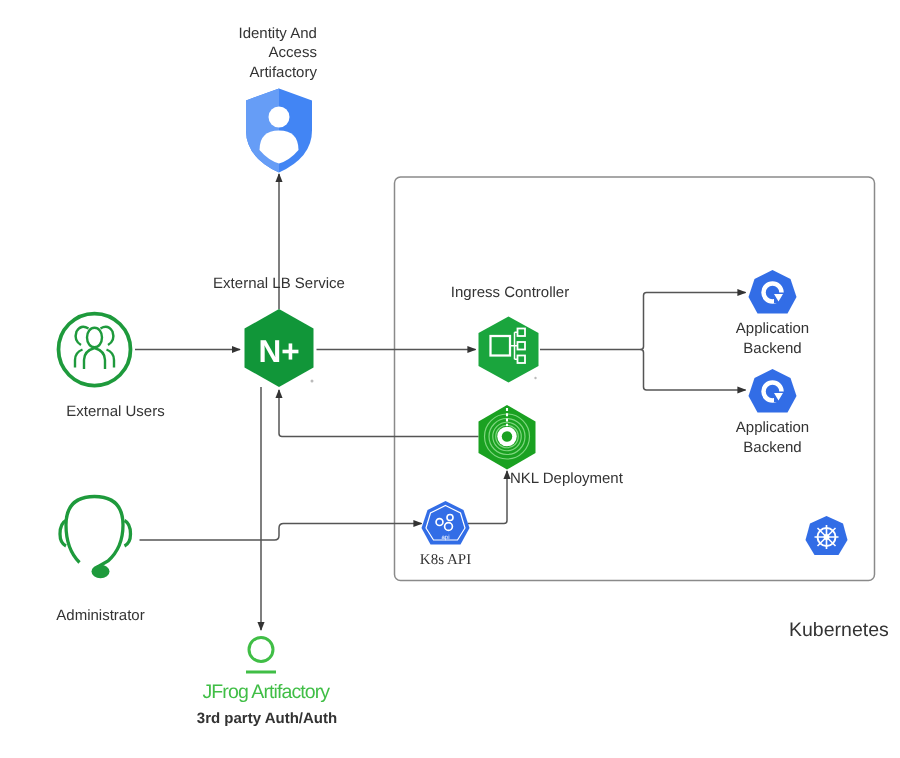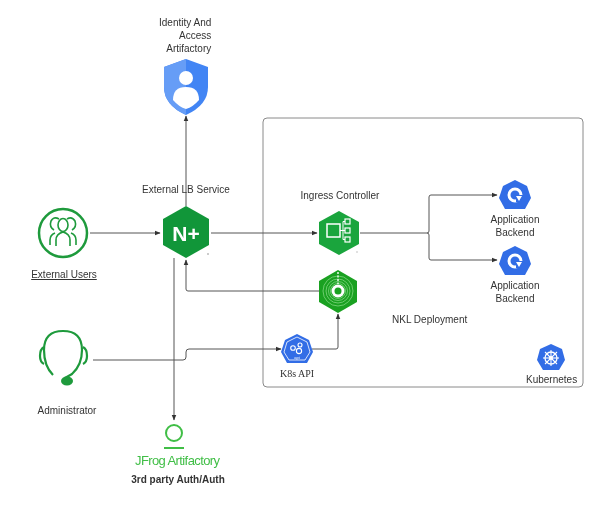--- a/index.html
+++ b/index.html
@@ -1,21 +1,21 @@
 <!DOCTYPE html>
 <html><head>
 <meta charset="utf-8">
 <style>
   html, body { margin:0; padding:0; background:#ffffff; }
   body { width:600px; height:505px; position:relative; overflow:hidden;
          font-family:"Liberation Sans", sans-serif; color:#333333; }
   svg#diagram { position:absolute; left:0; top:0; }
   .lbl { position:absolute; font-size:10px; color:#333333; text-align:center; line-height:13px; white-space:nowrap; }
   .lbl.left { text-align:right; }
-  .lbl.small { font-size:10px; }
+  .lbl.small { font-size:13px;margin-top:40px; }
   .jfrog { position:absolute; font-size:13px; font-weight:normal; color:#40be46;
            letter-spacing:-0.6px; white-space:nowrap; font-family:"Liberation Sans", sans-serif; }
 </style>
 </head>
 <body>
 
 <svg id="diagram" width="600" height="505" viewBox="0 0 600 505">
   <defs>
     <marker id="arr" viewBox="0 0 10 10" refX="9" refY="5" markerWidth="6" markerHeight="6" orient="auto-start-reverse">
       <path d="M0,1 L10,5 L0,9 z" fill="#333333"></path>
@@ -140,36 +140,36 @@
 </svg>
 
 <div class="lbl left" style="left:159px; top:16px;">
   <div>Identity And</div>
   <div>Access</div>
   <div>Artifactory</div>
 </div>
 
 <div class="lbl" style="left:136px; top:183px; width:100px;">External LB Service</div>
 
-<div class="lbl" style="left:14px; top:268px; width:100px;text-decoration:underline;">External Users</div>
+<div class="lbl" style="left:27px; top:268px; width:100px;">External Users</div>
 
 <div class="lbl" style="left:17px; top:404px; width:100px;">Administrator</div>
 
 <div class="jfrog" style="left:135px; top:453px;">JFrog Artifactory</div>
 <div class="lbl" style="left:128px; top:473px; width:100px;font-weight:bold;">3rd party Auth/Auth</div>
 
 <div class="lbl" style="left:290px; top:189px; width:100px;">Ingress Controller</div>
 
 <div class="lbl" style="left:475px; top:213px; width:80px;">
   <div>Application</div>
   <div>Backend</div>
 </div>
 
 <div class="lbl" style="left:475px; top:279px; width:80px;">
   <div>Application</div>
   <div>Backend</div>
 </div>
 
-<div class="lbl left" style="left:360px; top:313px;padding-left:32px;">NKL Deployment</div>
+<div class="lbl left" style="left:340px; top:313px;">NKL Deployment</div>
 
 <div class="lbl" style="left:269px; top:367px; width:56px;font-family:Liberation Serif, serif;">K8s API</div>
 
 <div class="lbl small" style="left:526px; top:373px; width:50px;">Kubernetes</div>
 
 </body></html>

